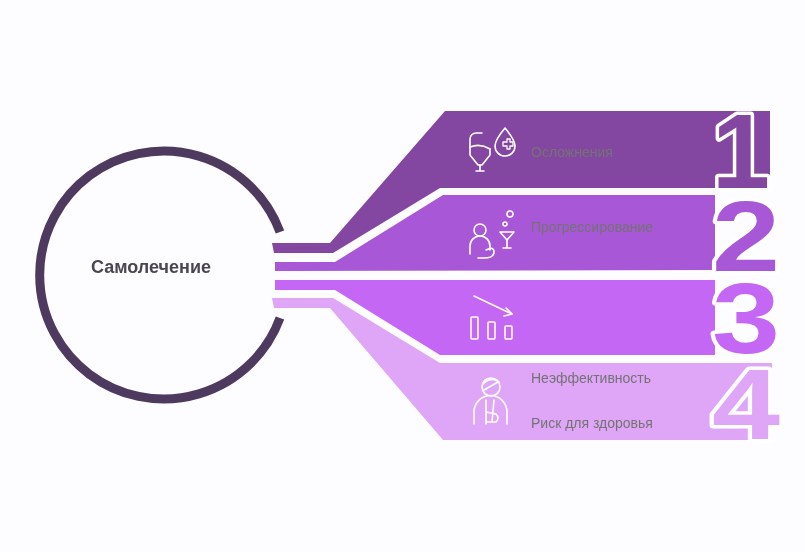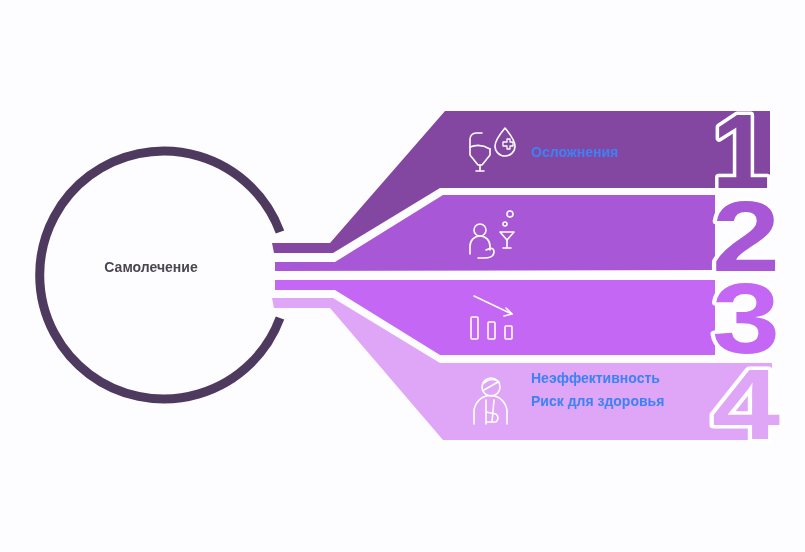--- a/index.html
+++ b/index.html
@@ -6,26 +6,26 @@
   body {
     width: 805px; height: 552px; overflow: hidden;
     background: #fdfcfe;
     font-family: "Liberation Sans", "DejaVu Sans", sans-serif;
     position: relative;
   }
   #stage { position: absolute; left: 0; top: 0; width: 805px; height: 552px; }
   .center-title {
     position: absolute; left: 31px; top: 255px; width: 240px;
     text-align: center; color: #4a4650; font-weight: bold;
-    font-size: 14px; line-height: 25px;
+    font-size: 18px; line-height: 25px;
   }
   .center-title span { display: block; }
   .label {
-    position: absolute; left: 531px; color: #3b82f6;
-    font-size: 14px; line-height: 18px; font-weight: bold;
+    position: absolute; left: 531px; color: #737373;
+    font-size: 14px; line-height: 18px;
   }
   .label span { display: block; }
 </style>
 </head>
 <body>
 
 <svg id="stage" viewBox="0 0 805 552" xmlns="http://www.w3.org/2000/svg">
 
   <path d="M 280 232 A 124 124 0 1 0 280 318" fill="none" stroke="#4e3a5e" stroke-width="9"></path>
 
@@ -80,19 +80,20 @@
 </svg>
 
 <div class="center-title">
   <span>Самолечение</span>
 </div>
 
 <div class="label" style="top:143px;">
   <span>Осложнения</span>
 </div>
 <div class="label" style="top:218px;">
+  <span>Прогрессирование</span>
 </div>
 <div class="label" style="top:328px;margin-top:41px;">
   <span>Неэффективность</span>
 </div>
-<div class="label" style="top:392px;">
+<div class="label" style="top:414px;">
   <span>Риск для здоровья</span>
 </div>
 
 </body></html>

